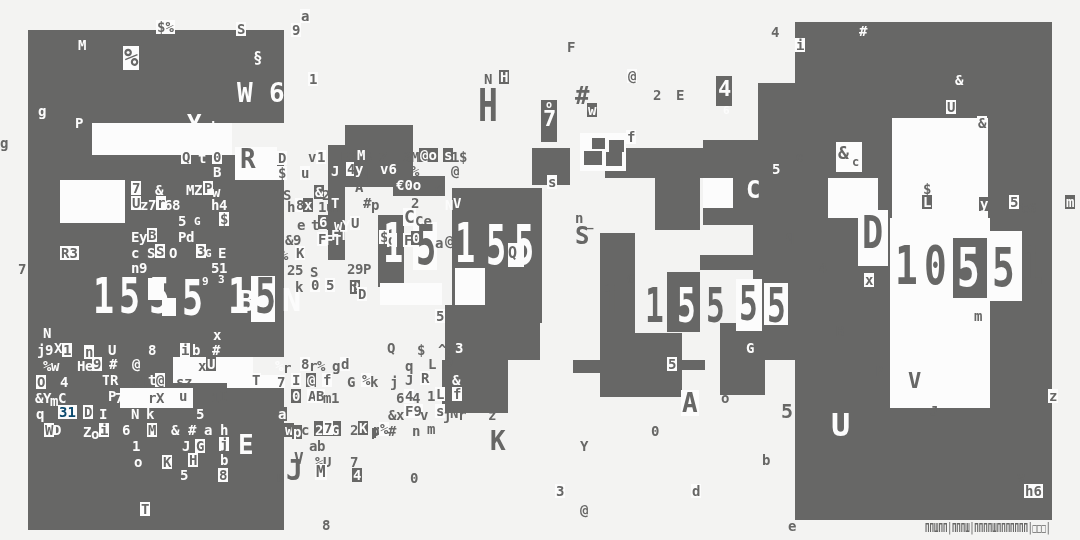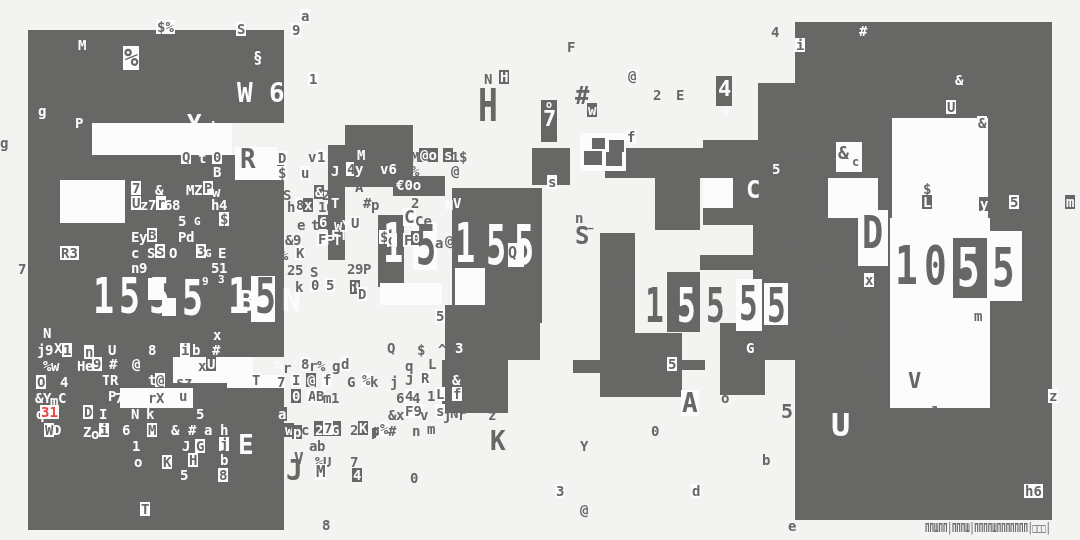--- a/index.html
+++ b/index.html
@@ -186,21 +186,21 @@
     <span class="g s1" style="left: 50px; top: 394px; font-size: 14px; color: rgb(252, 252, 252);">m</span>
     <span class="g s1" style="left: 58px; top: 391px; font-size: 14px; color: rgb(252, 252, 252);">C</span>
     <span class="g s3" style="left: 107px; top: 389px; font-size: 14px; color: rgb(252, 252, 252); background: rgb(103, 103, 102);">P</span>
     <span class="g s1" style="left: 115px; top: 391px; font-size: 14px; color: rgb(252, 252, 252);">7</span>
     <span class="g s0" style="left: 148px; top: 391px; font-size: 14px; color: rgb(103, 103, 102);">r</span>
     <span class="g s0" style="left: 156px; top: 391px; font-size: 14px; color: rgb(103, 103, 102);">X</span>
     <span class="g s2" style="left: 178px; top: 389px; font-size: 14px; color: rgb(103, 103, 102); background: rgb(252, 252, 252);">u</span>
     <span class="g s0" style="left: 211px; top: 391px; font-size: 14px; color: rgb(103, 103, 102);">1</span>
     <span class="g s0" style="left: 219px; top: 389px; font-size: 14px; color: rgb(103, 103, 102);">I</span>
     <span class="g s1" style="left: 36px; top: 407px; font-size: 14px; color: rgb(252, 252, 252);">q</span>
-    <span class="g s2" style="left: 40px; top: 405px; font-size: 14px; color: #ef4444; background: rgb(252, 252, 252);">31</span>
+    <span class="g s2" style="left: 58px; top: 405px; font-size: 14px; color: #0c4a6e; background: rgb(252, 252, 252);">31</span>
     <span class="g s2" style="left: 83px; top: 405px; font-size: 14px; color: rgb(103, 103, 102); background: rgb(252, 252, 252);">D</span>
     <span class="g s1" style="left: 99px; top: 407px; font-size: 14px; color: rgb(252, 252, 252);">I</span>
     <span class="g s1" style="left: 131px; top: 407px; font-size: 14px; color: rgb(252, 252, 252);">N</span>
     <span class="g s1" style="left: 146px; top: 407px; font-size: 14px; color: rgb(252, 252, 252);">k</span>
     <span class="g s1" style="left: 196px; top: 407px; font-size: 14px; color: rgb(252, 252, 252);">5</span>
     <span class="g s2" style="left: 44px; top: 423px; font-size: 14px; color: rgb(103, 103, 102); background: rgb(252, 252, 252);">W</span>
     <span class="g s1" style="left: 53px; top: 423px; font-size: 14px; color: rgb(252, 252, 252);">D</span>
     <span class="g s1" style="left: 83px; top: 425px; font-size: 14px; color: rgb(252, 252, 252);">Z</span>
     <span class="g s1" style="left: 91px; top: 427px; font-size: 14px; color: rgb(252, 252, 252);">o</span>
     <span class="g s2" style="left: 99px; top: 423px; font-size: 14px; color: rgb(103, 103, 102); background: rgb(252, 252, 252);">i</span>

